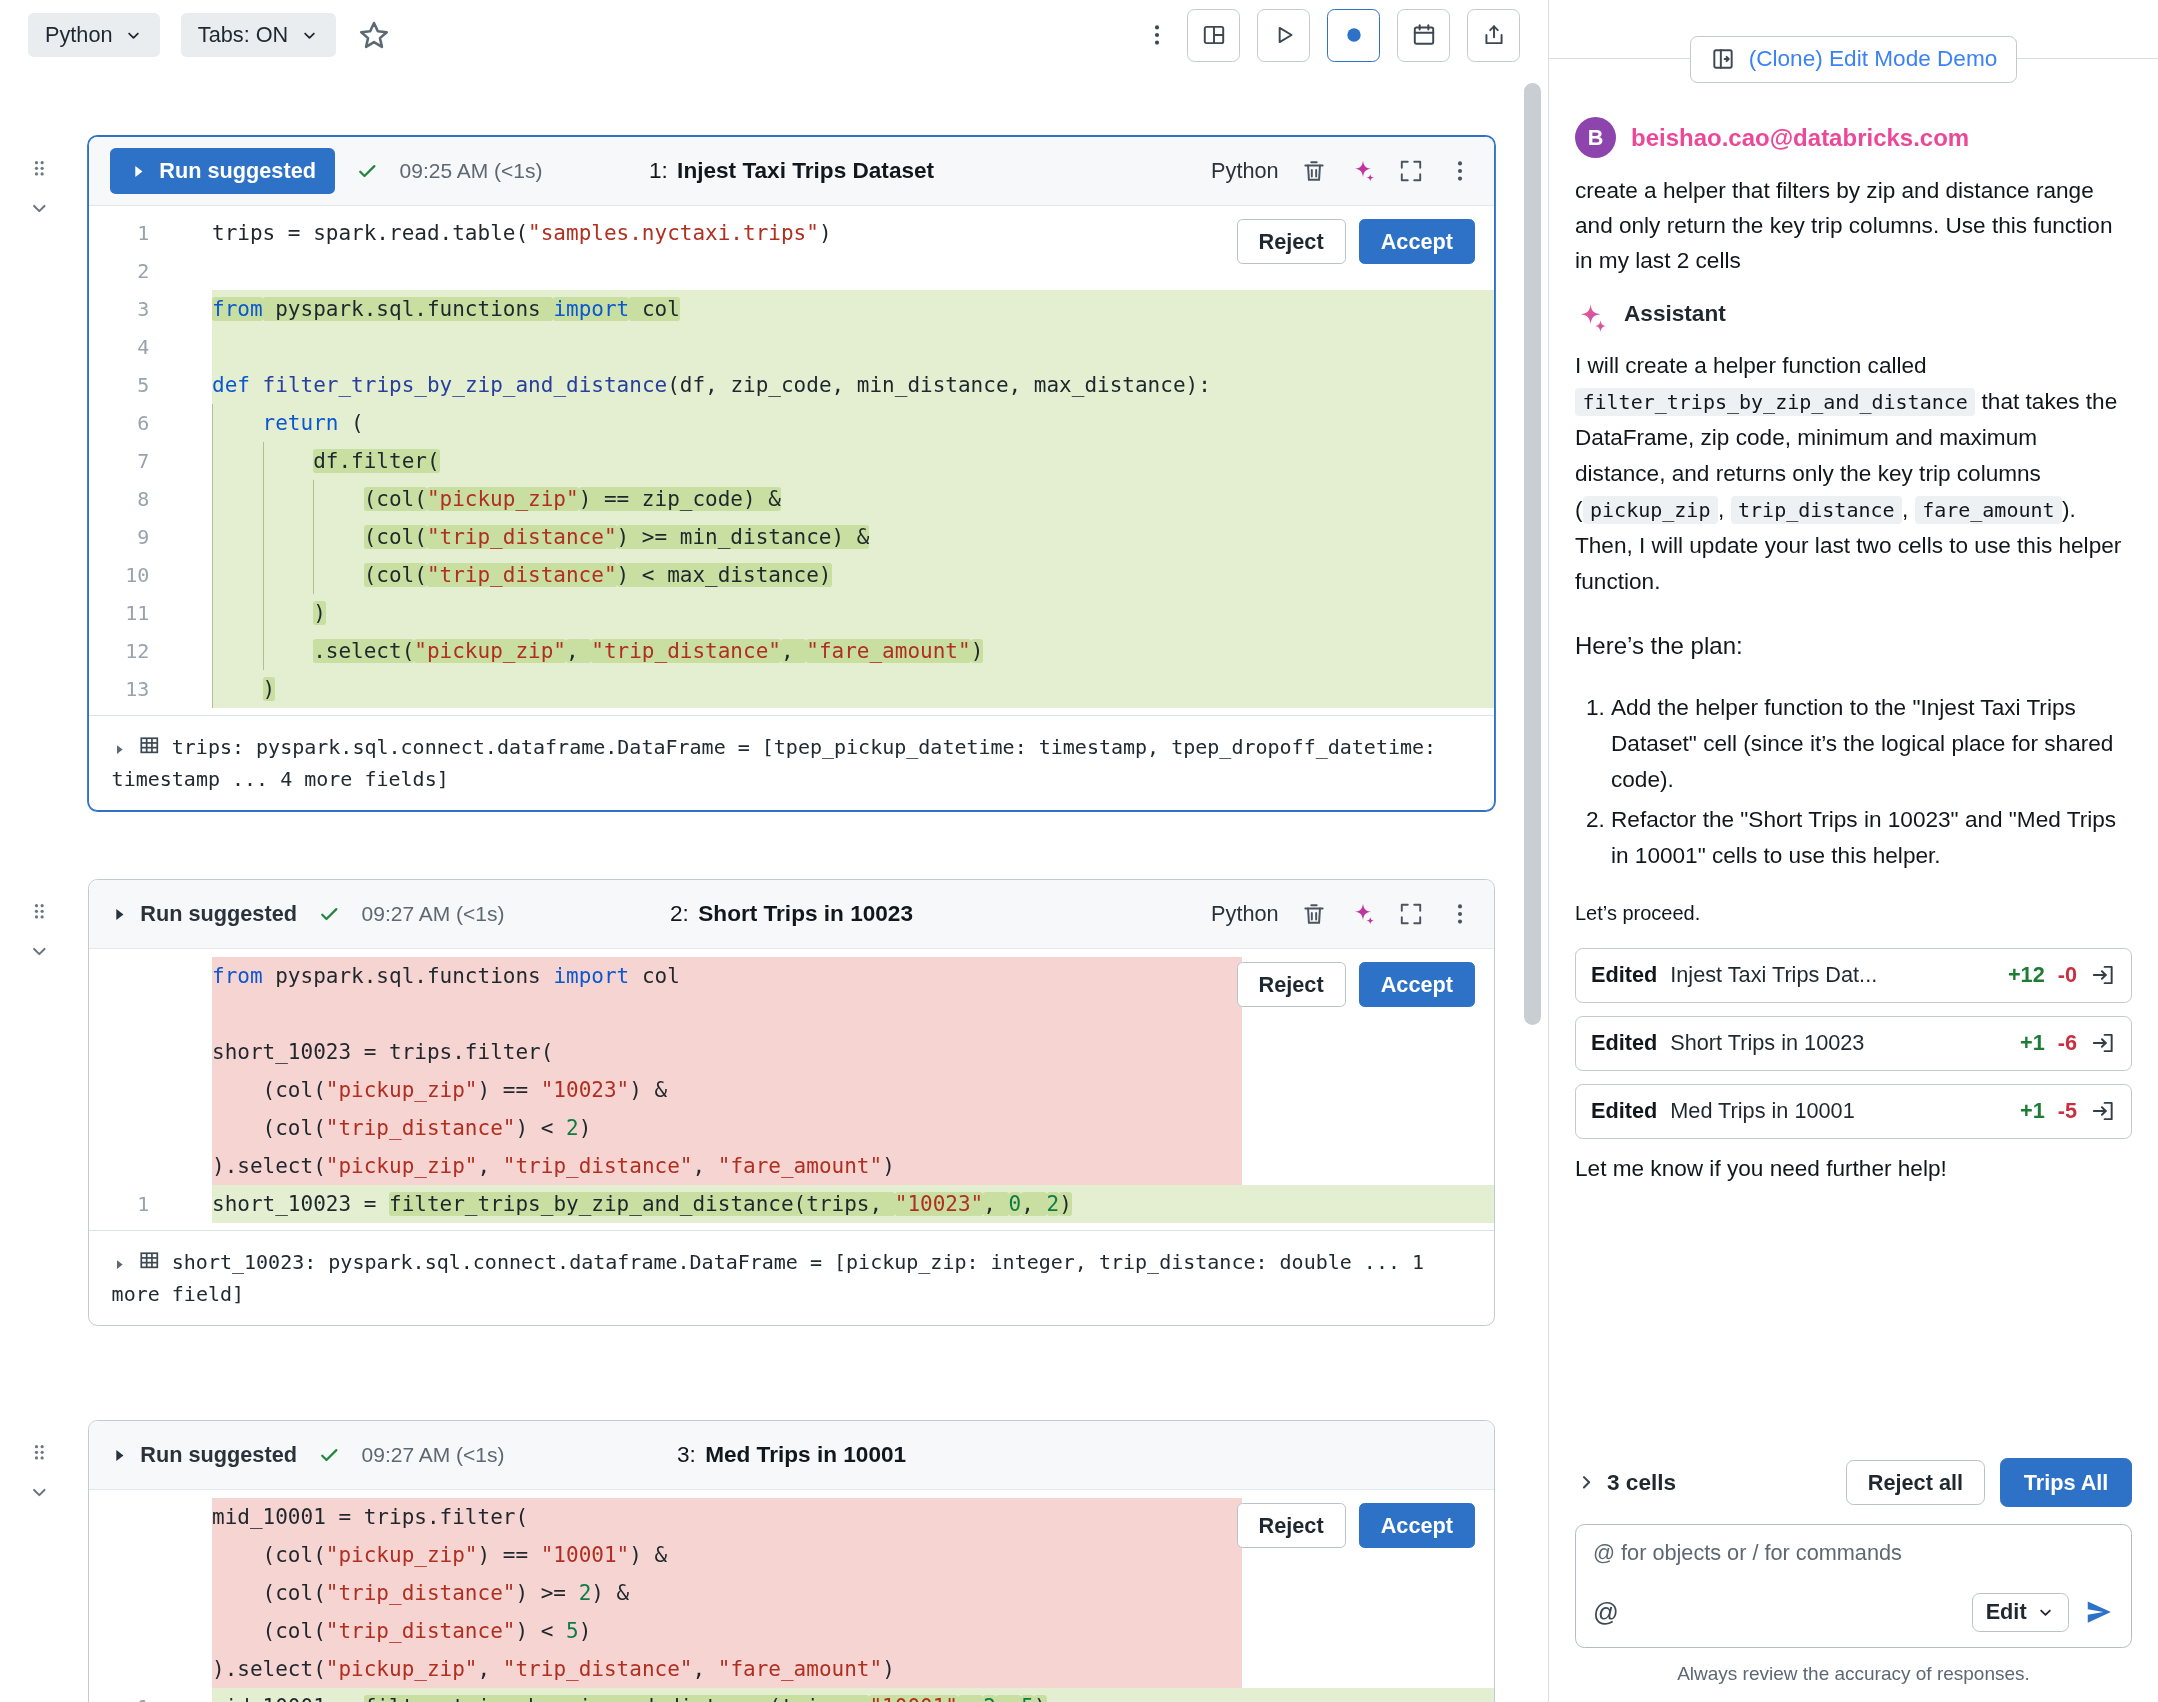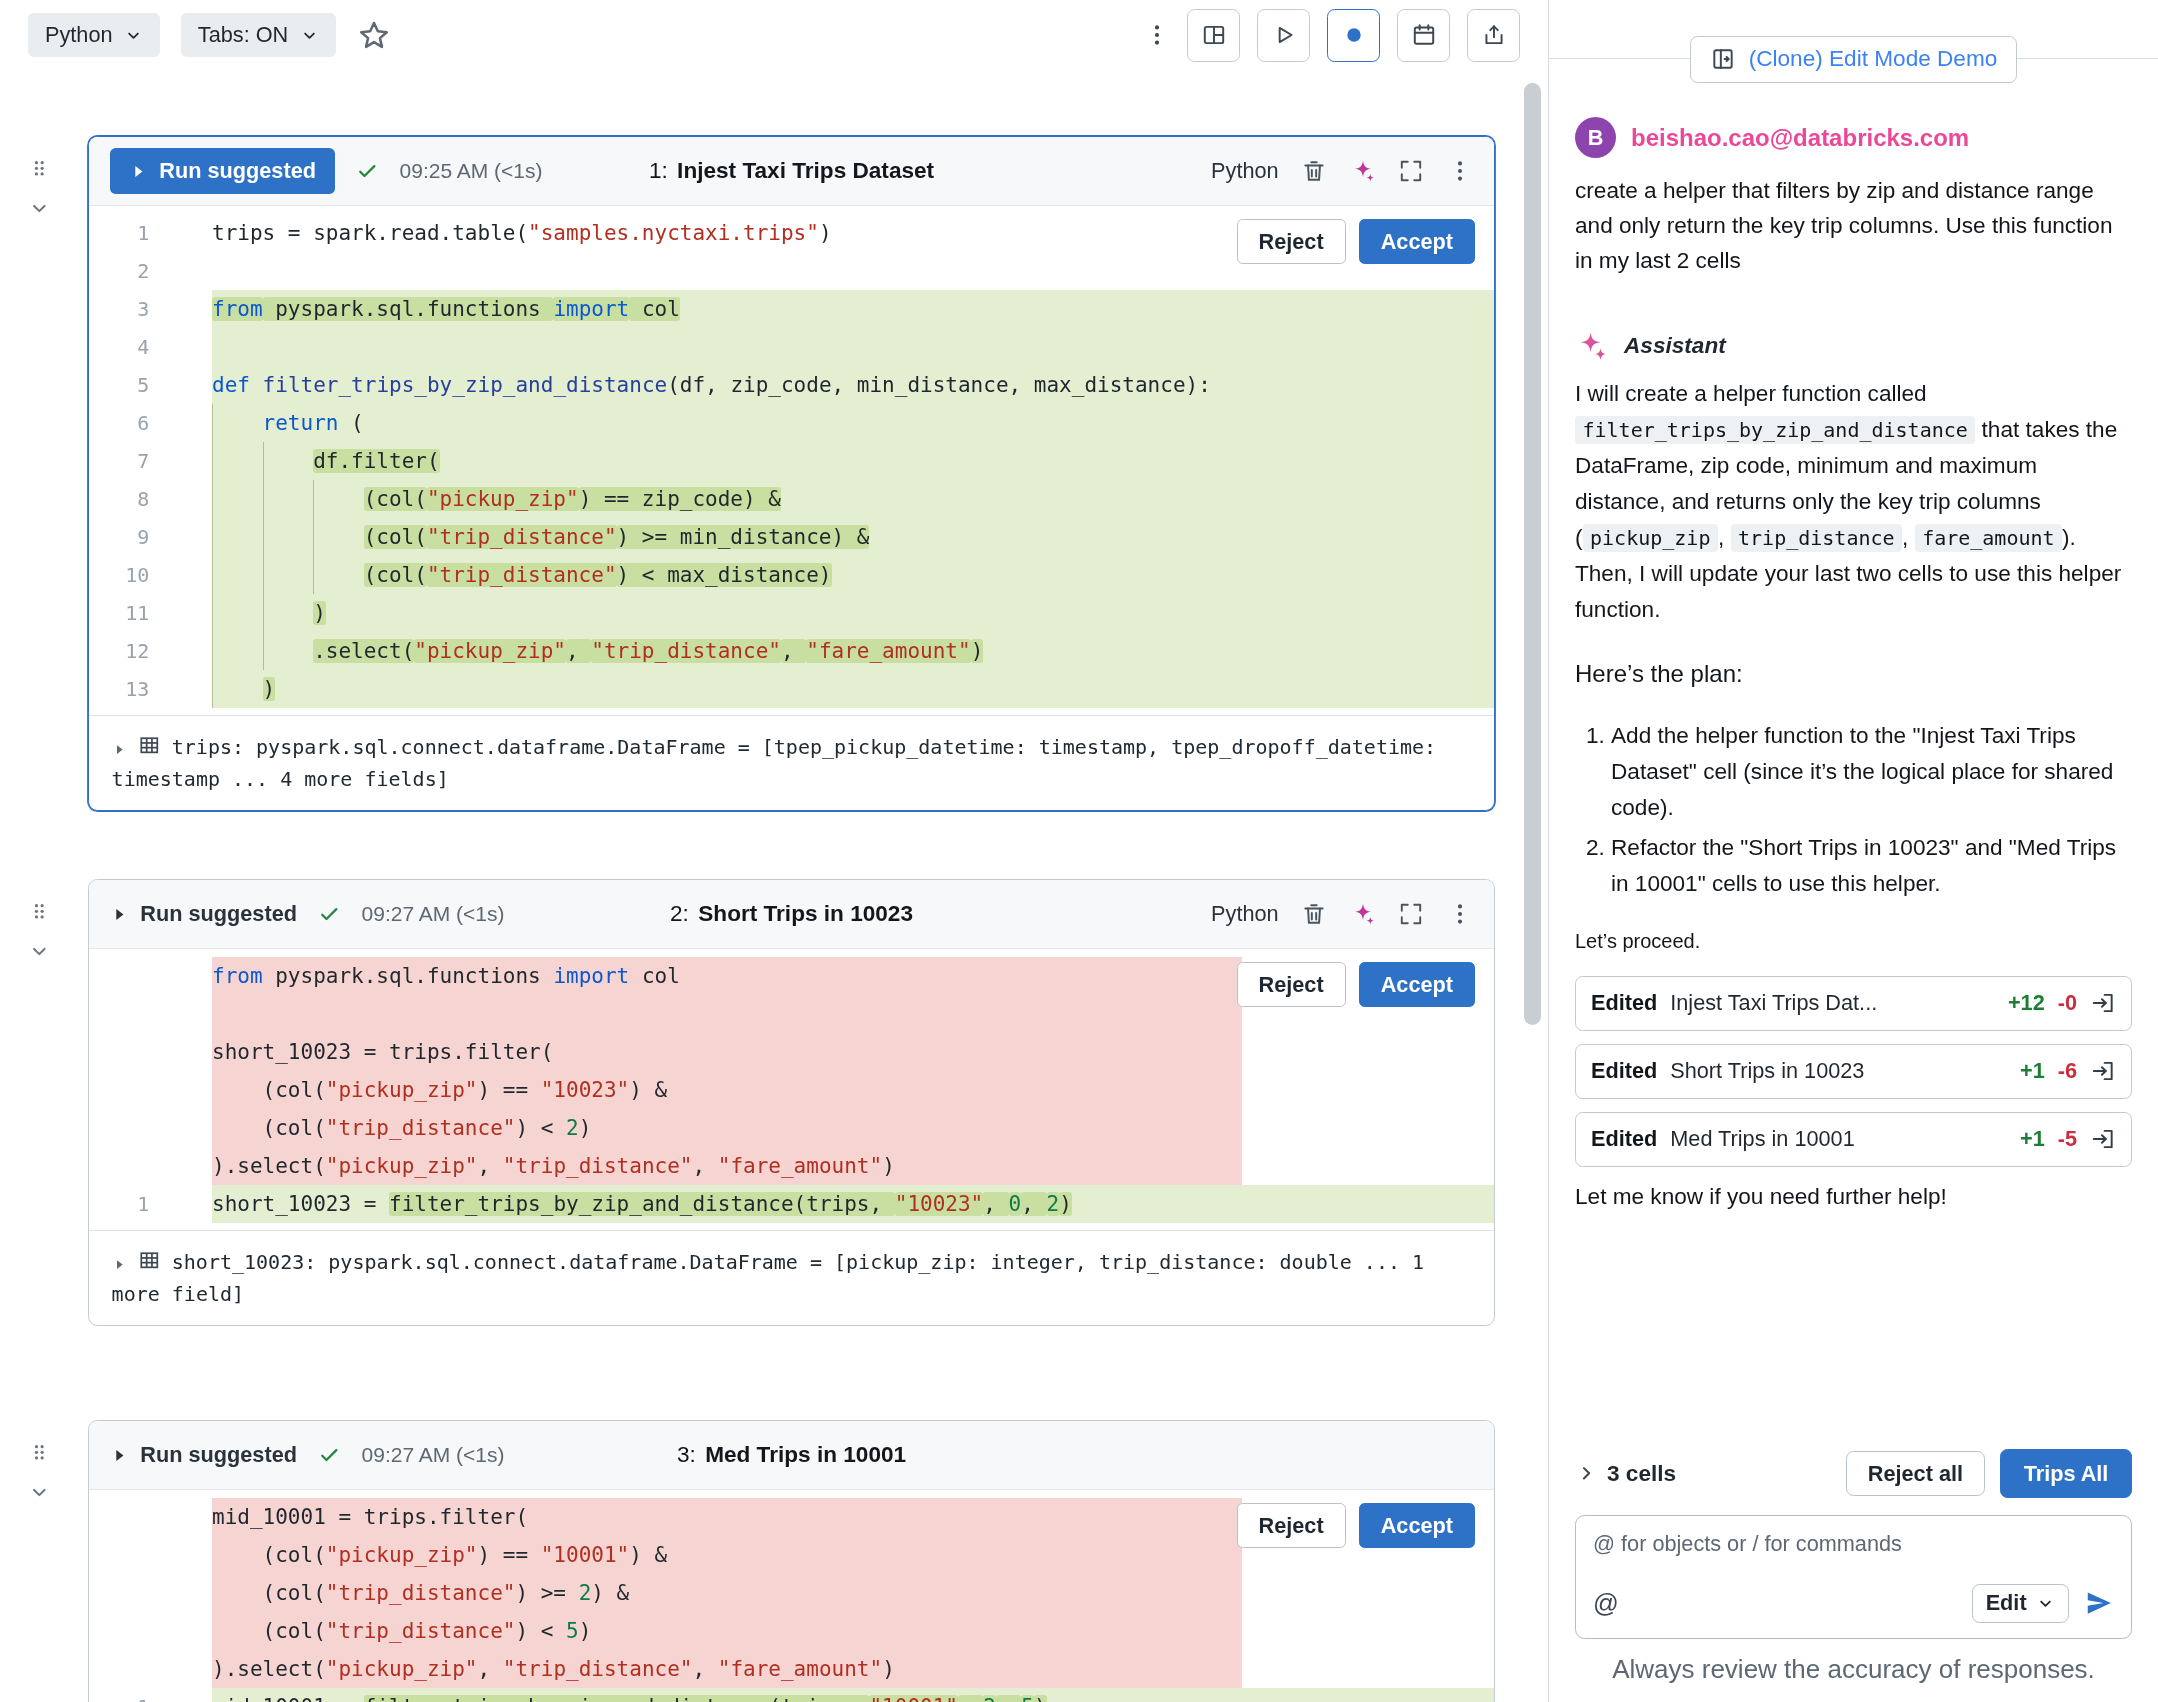--- a/index.html
+++ b/index.html
@@ -90,21 +90,21 @@
     display: inline-flex; align-items: center; gap: 13px; background: #fff; border: 1.4px solid #c2c9cf;
     border-radius: 7.5px; padding: 9.4px 19px; font-size: 22.6px; color: #3b82f6; cursor: pointer; }
   .header-pill .icon { color: #3c4852; }
 
   .user-row { display: flex; align-items: center; gap: 15px; margin-top: 17px; flex: none; }
   .avatar { width: 41px; height: 41px; border-radius: 50%; background: var(--avatar); color: #fff;
     font-size: 21.7px; font-weight: 700; display: grid; place-items: center; flex: none; }
   .email { font-size: 24px; color: #ec4899; font-weight: 700; }
   .user-msg { margin-top: 15px; font-size: 22.6px; line-height: 35px; flex: none; }
 
-  .asst-row { display: flex; align-items: center; gap: 15px; margin-top: 51px; flex: none; font-style: italic; }
+  .asst-row { display: flex; gap: 15px; margin-top: 23px; flex: none; }
   .asst-name { font-size: 22.6px; font-weight: 700; color: #1f2830; }
   .asst-text { margin-top: 13px; font-size: 22.6px; line-height: 36px; flex: none; }
   .inline-code { font-family: "DejaVu Sans Mono", monospace; font-size: 20px; background: #eef1f3;
     border-radius: 3.8px; padding: 1.9px 7.5px; }
   .plan-heading { margin-top: 28px; font-size: 24px; flex: none; }
   ol.plan { margin-top: 26px; padding-left: 36px; font-size: 22.6px; line-height: 36px; flex: none; }
   ol.plan li { margin-bottom: 3.8px; }
   .proceed { margin-top: 24.5px; font-size: 20px; flex: none; }
 
   .edits { margin-top: 22.6px; display: flex; flex-direction: column; gap: 13px; flex: none; }
@@ -129,21 +129,21 @@
   .input-box { margin-top: 17px; border: 1.9px solid #b4bdc5; border-radius: 9.4px; padding: 15px 17px;
     height: 124px; display: flex; flex-direction: column; justify-content: space-between; flex: none; }
   .placeholder { color: #5d6873; font-size: 21.7px; }
   .input-row { display: flex; align-items: center; gap: 15px; }
   .at-btn { background: none; border: none; font-size: 25.4px; color: #3c4852; cursor: pointer;
     font-family: inherit; }
   .edit-select { margin-left: auto; display: inline-flex; align-items: center; gap: 9.4px;
     border: 1.9px solid #b9c2c9; border-radius: 7.5px; padding: 5.6px 13px; font-size: 21.7px; font-weight: 600;
     background: #fff; font-family: inherit; color: #1f2830; cursor: pointer; }
   .send-btn { background: none; border: none; color: var(--accent); cursor: pointer; }
-  .disclaimer { margin-top: 15px; text-align: center; color: #5d6873; font-size: 26px; flex: none; }
+  .disclaimer { margin-top: 15px; text-align: center; color: #5d6873; font-size: 19px; flex: none; }
 </style>
 </head>
 <body>
 
 <div class="app">
 
   <div class="main">
     <div class="toolbar">
       <button class="tb-chip">
         <span>Python</span>

